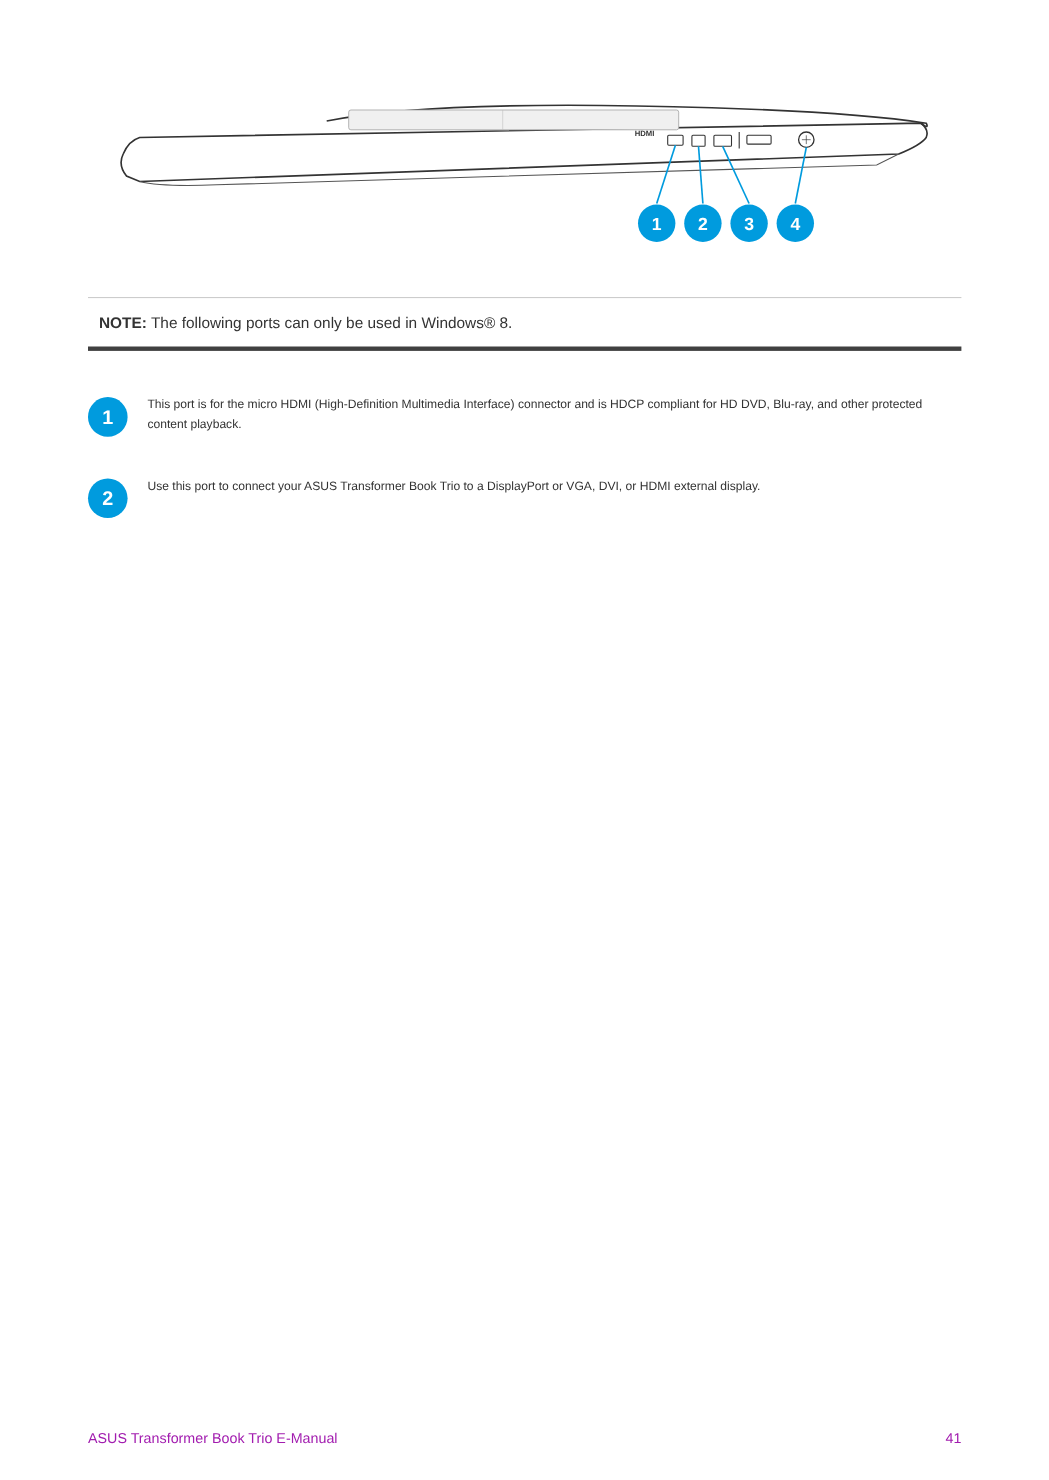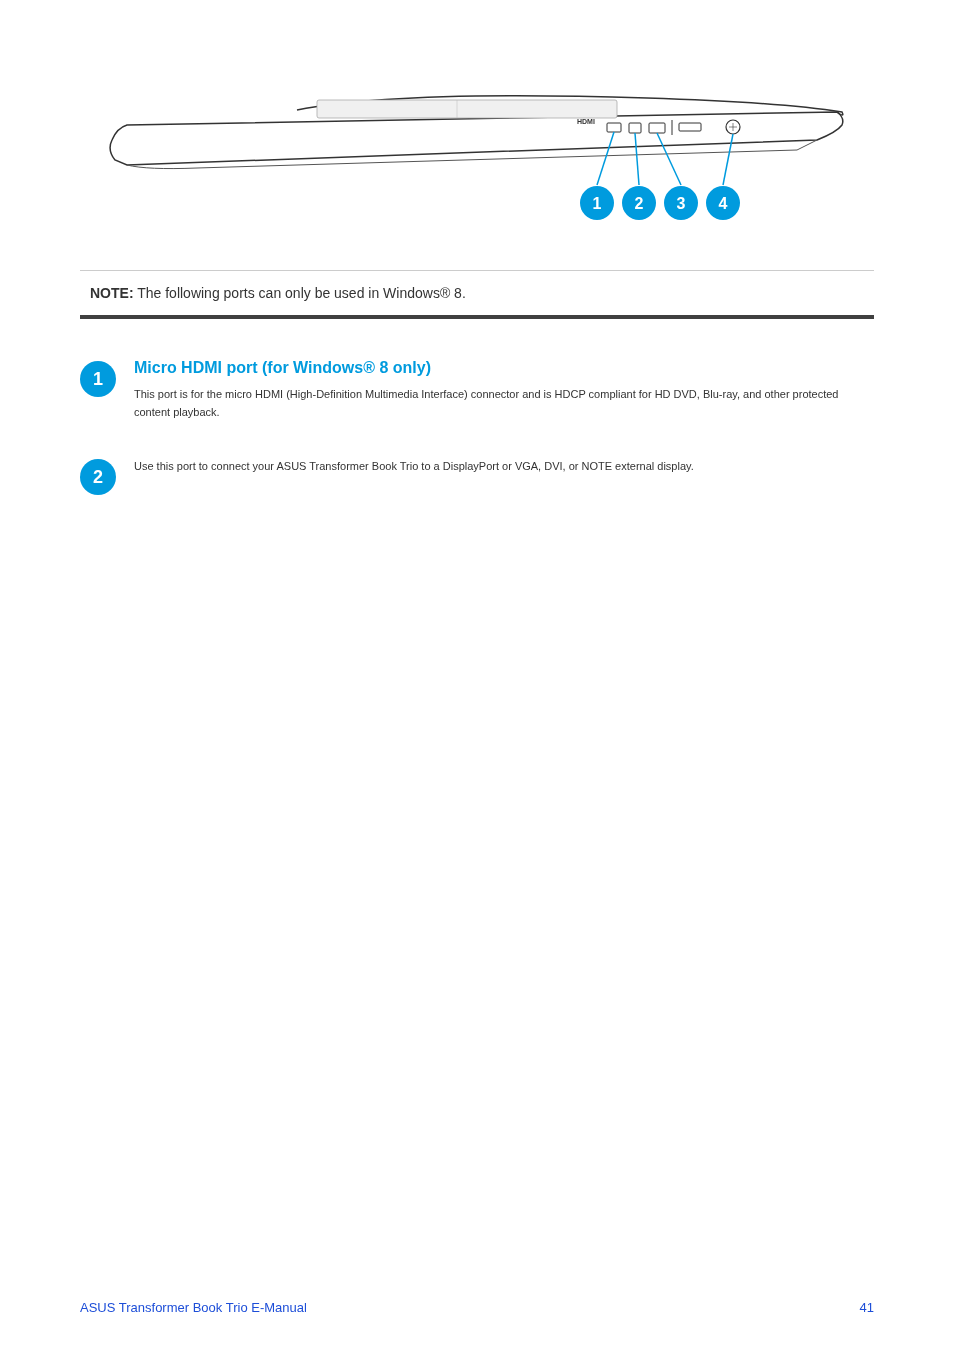--- a/index.html
+++ b/index.html
@@ -96,21 +96,21 @@
     
     .page-footer {
       position: absolute;
       bottom: 30px;
       left: 80px;
       right: 80px;
       display: flex;
       justify-content: space-between;
       align-items: center;
       font-size: 13px;
-      color: #1d4ed8;
+      color: #a21caf;
     }
   </style>
 </head>
 <body>
 
 <div class="page-content">
 
 
   <div class="diagram-area">
     <div class="laptop-svg-container">
@@ -170,31 +170,30 @@
     <span style="font-weight:900;">NOTE:</span><span> The following ports can only be used in Windows® 8.</span>
   </div>
 
   <div class="items-section">
 
     <div class="item-row">
       <div class="item-number-circle">
         <span>1</span>
       </div>
       <div class="item-content">
-        <div class="item-title">Micro HDMI port (for Windows® 8 only)</div>
         <div class="item-description">This port is for the micro HDMI (High-Definition Multimedia Interface) connector and is HDCP compliant for HD DVD, Blu-ray, and other protected content playback.</div>
       </div>
     </div>
 
     <div class="item-row">
       <div class="item-number-circle">
         <span>2</span>
       </div>
       <div class="item-content">
-        <div class="item-description">Use this port to connect your ASUS Transformer Book Trio to a DisplayPort or VGA, DVI, or NOTE external display.</div>
+        <div class="item-description">Use this port to connect your ASUS Transformer Book Trio to a DisplayPort or VGA, DVI, or HDMI external display.</div>
       </div>
     </div>
   </div>
 </div>
 
 <div class="page-footer">
   <span>ASUS Transformer Book Trio E-Manual</span>
   <span>41</span>
 </div>
 

